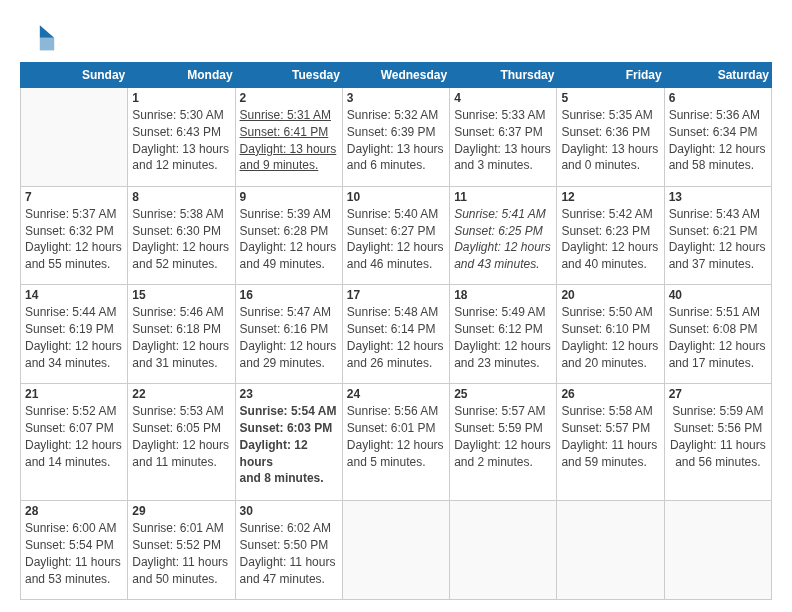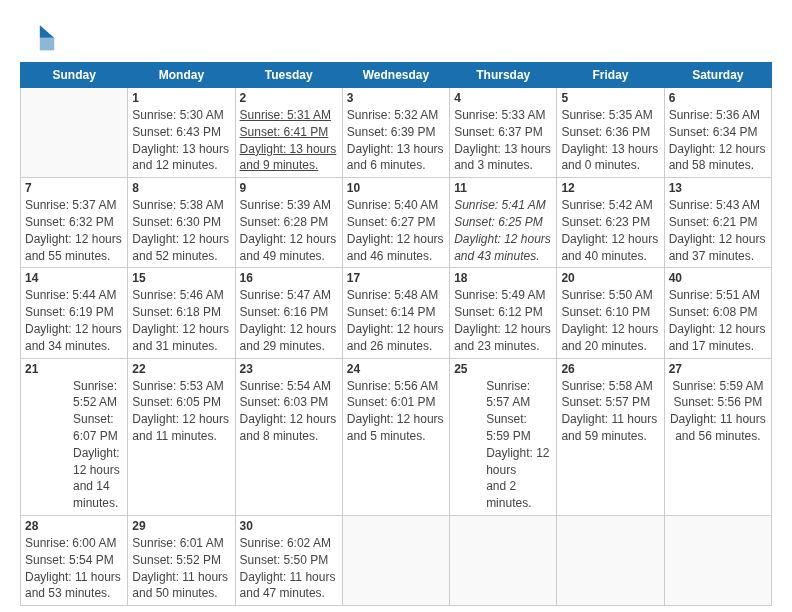--- a/index.html
+++ b/index.html
@@ -65,21 +65,21 @@
       border: 1px solid #ccc;
       border-collapse: collapse;
       width: 100%;
       table-layout: fixed;
     }
     .calendar th {
       background-color: #1a6faf;
       color: #fff;
       font-size: 12px;
       font-weight: bold;
-      text-align: center;
+      text-align: right;
       padding: 5px 2px;
       border: 1px solid #1a6faf;
     }
     .calendar td {
       vertical-align: top;
       border: 1px solid #ccc;
       padding: 3px 4px;
       font-size: 9.5px;
       color: #333;
       height: 88px;
@@ -277,49 +277,49 @@
             <span class="day-number">40</span>
             <div class="day-info" style="white-space: pre-line;">Sunrise: 5:51 AM
 Sunset: 6:08 PM
 Daylight: 12 hours
 and 17 minutes.</div>
           </td>
         </tr>
         <tr>
           <td>
             <span class="day-number">21</span>
-            <div class="day-info" style="white-space: pre-line; margin-left: 48px;">Sunrise: 5:52 AM
+            <div class="day-info" style="white-space: pre-line;">Sunrise: 5:52 AM
 Sunset: 6:07 PM
 Daylight: 12 hours
 and 14 minutes.</div>
           </td>
           <td>
             <span class="day-number">22</span>
             <div class="day-info" style="white-space: pre-line;">Sunrise: 5:53 AM
 Sunset: 6:05 PM
 Daylight: 12 hours
 and 11 minutes.</div>
           </td>
           <td>
             <span class="day-number">23</span>
-            <div class="day-info" style="white-space: pre-line;">Sunrise: 5:54 AM
+            <div class="day-info" style="white-space: pre-line; font-weight: bold;">Sunrise: 5:54 AM
 Sunset: 6:03 PM
 Daylight: 12 hours
 and 8 minutes.</div>
           </td>
           <td>
             <span class="day-number">24</span>
             <div class="day-info" style="white-space: pre-line;">Sunrise: 5:56 AM
 Sunset: 6:01 PM
 Daylight: 12 hours
 and 5 minutes.</div>
           </td>
           <td>
             <span class="day-number">25</span>
-            <div class="day-info" style="white-space: pre-line; margin-left: 32px;">Sunrise: 5:57 AM
+            <div class="day-info" style="white-space: pre-line;">Sunrise: 5:57 AM
 Sunset: 5:59 PM
 Daylight: 12 hours
 and 2 minutes.</div>
           </td>
           <td>
             <span class="day-number">26</span>
             <div class="day-info" style="white-space: pre-line;">Sunrise: 5:58 AM
 Sunset: 5:57 PM
 Daylight: 11 hours
 and 59 minutes.</div>

